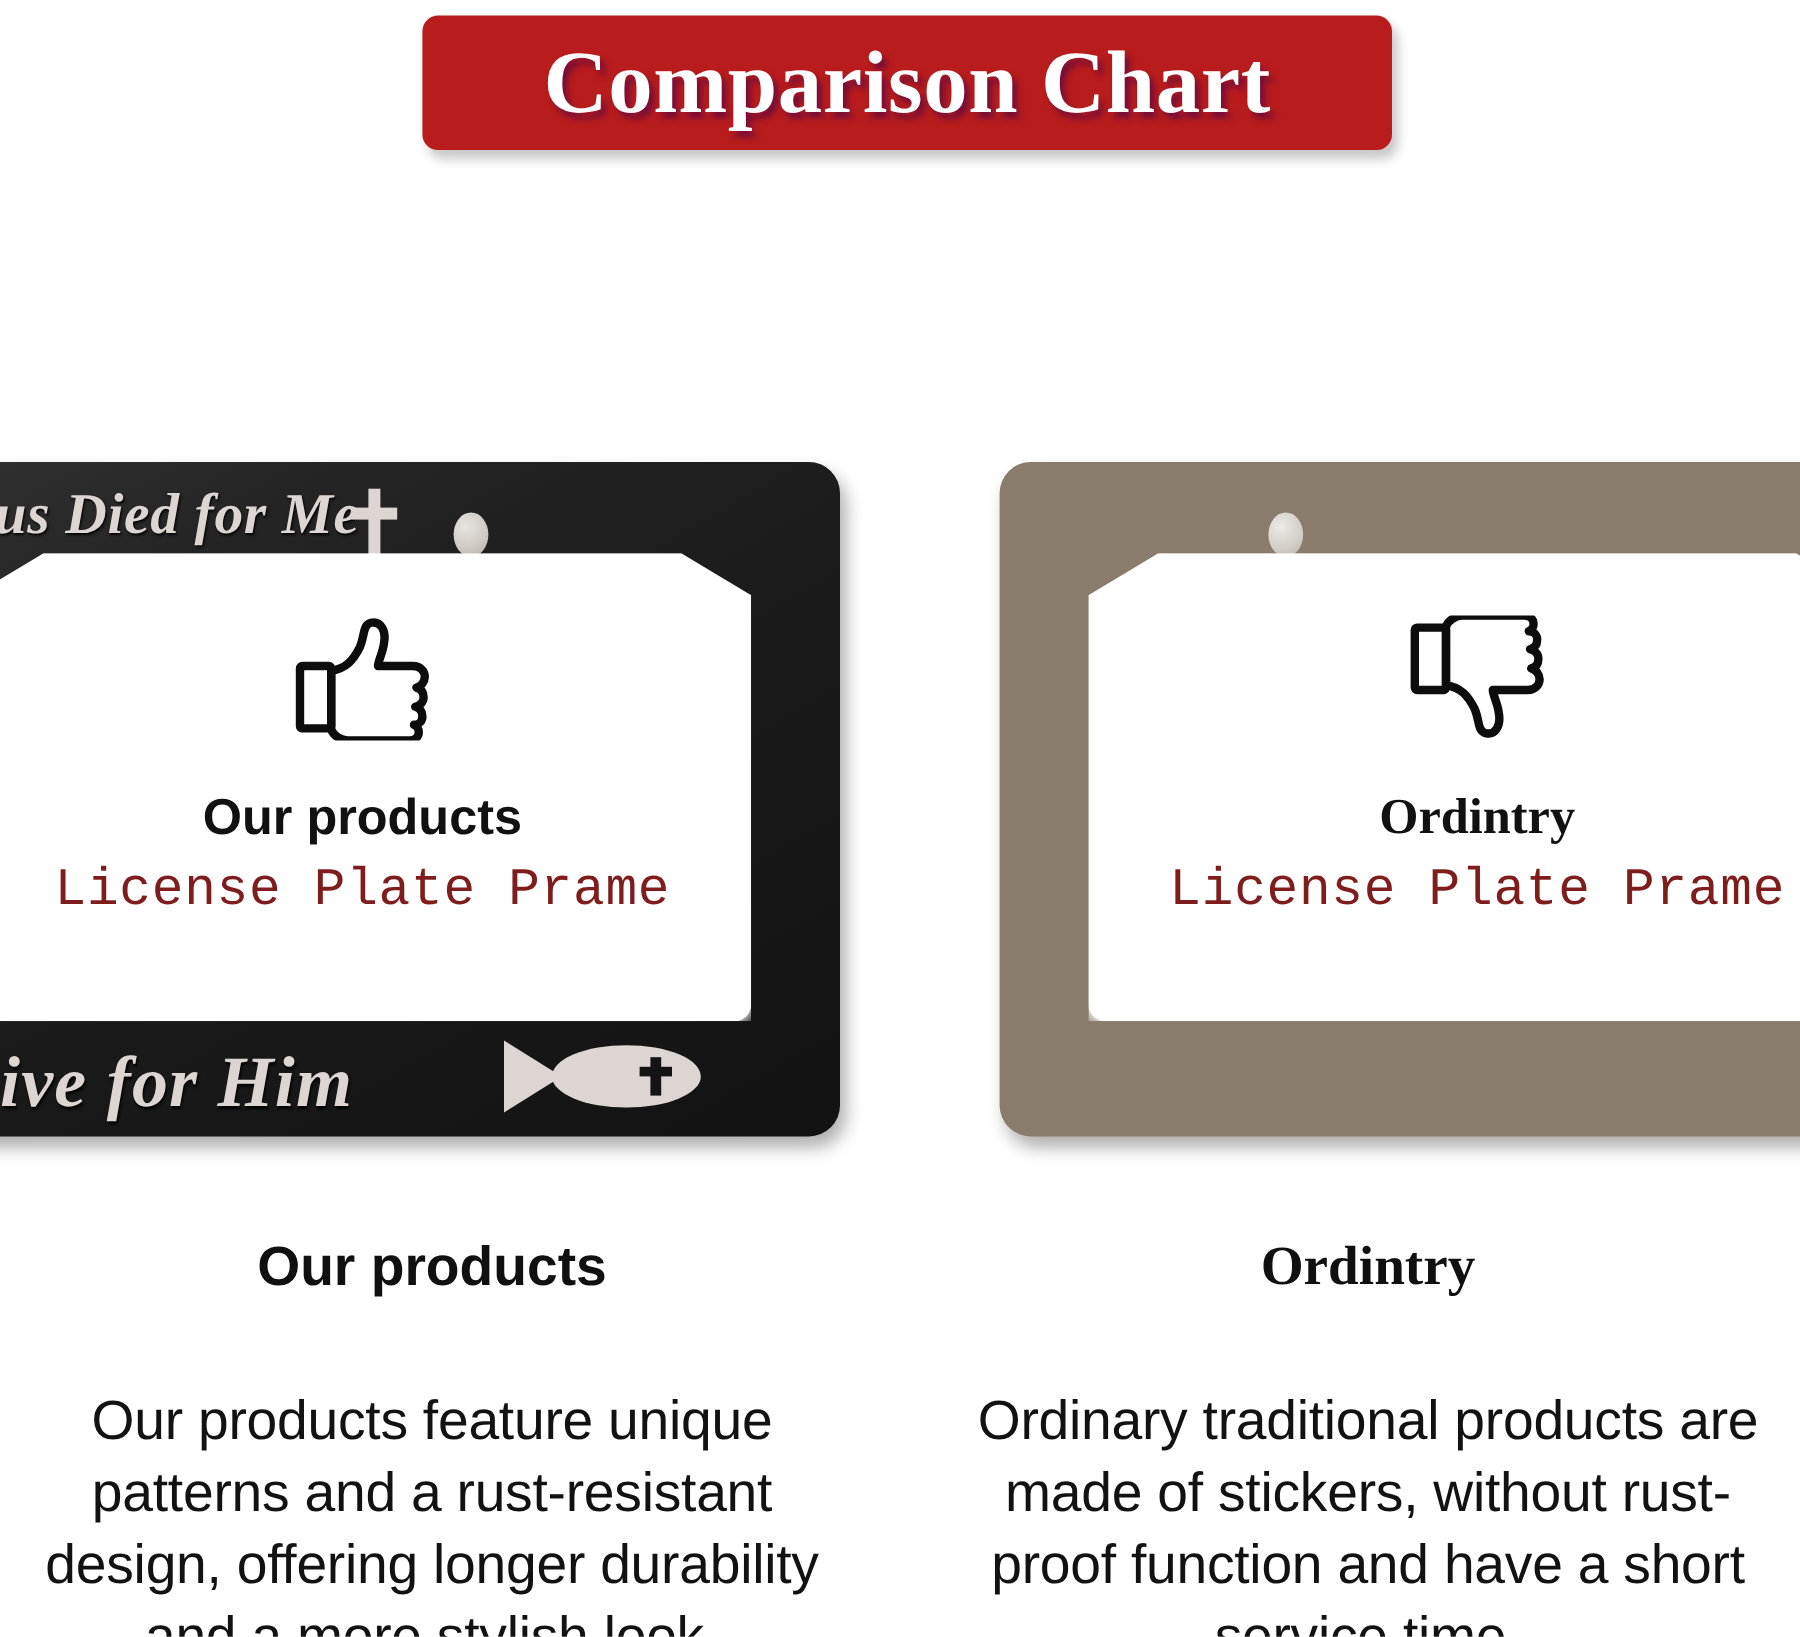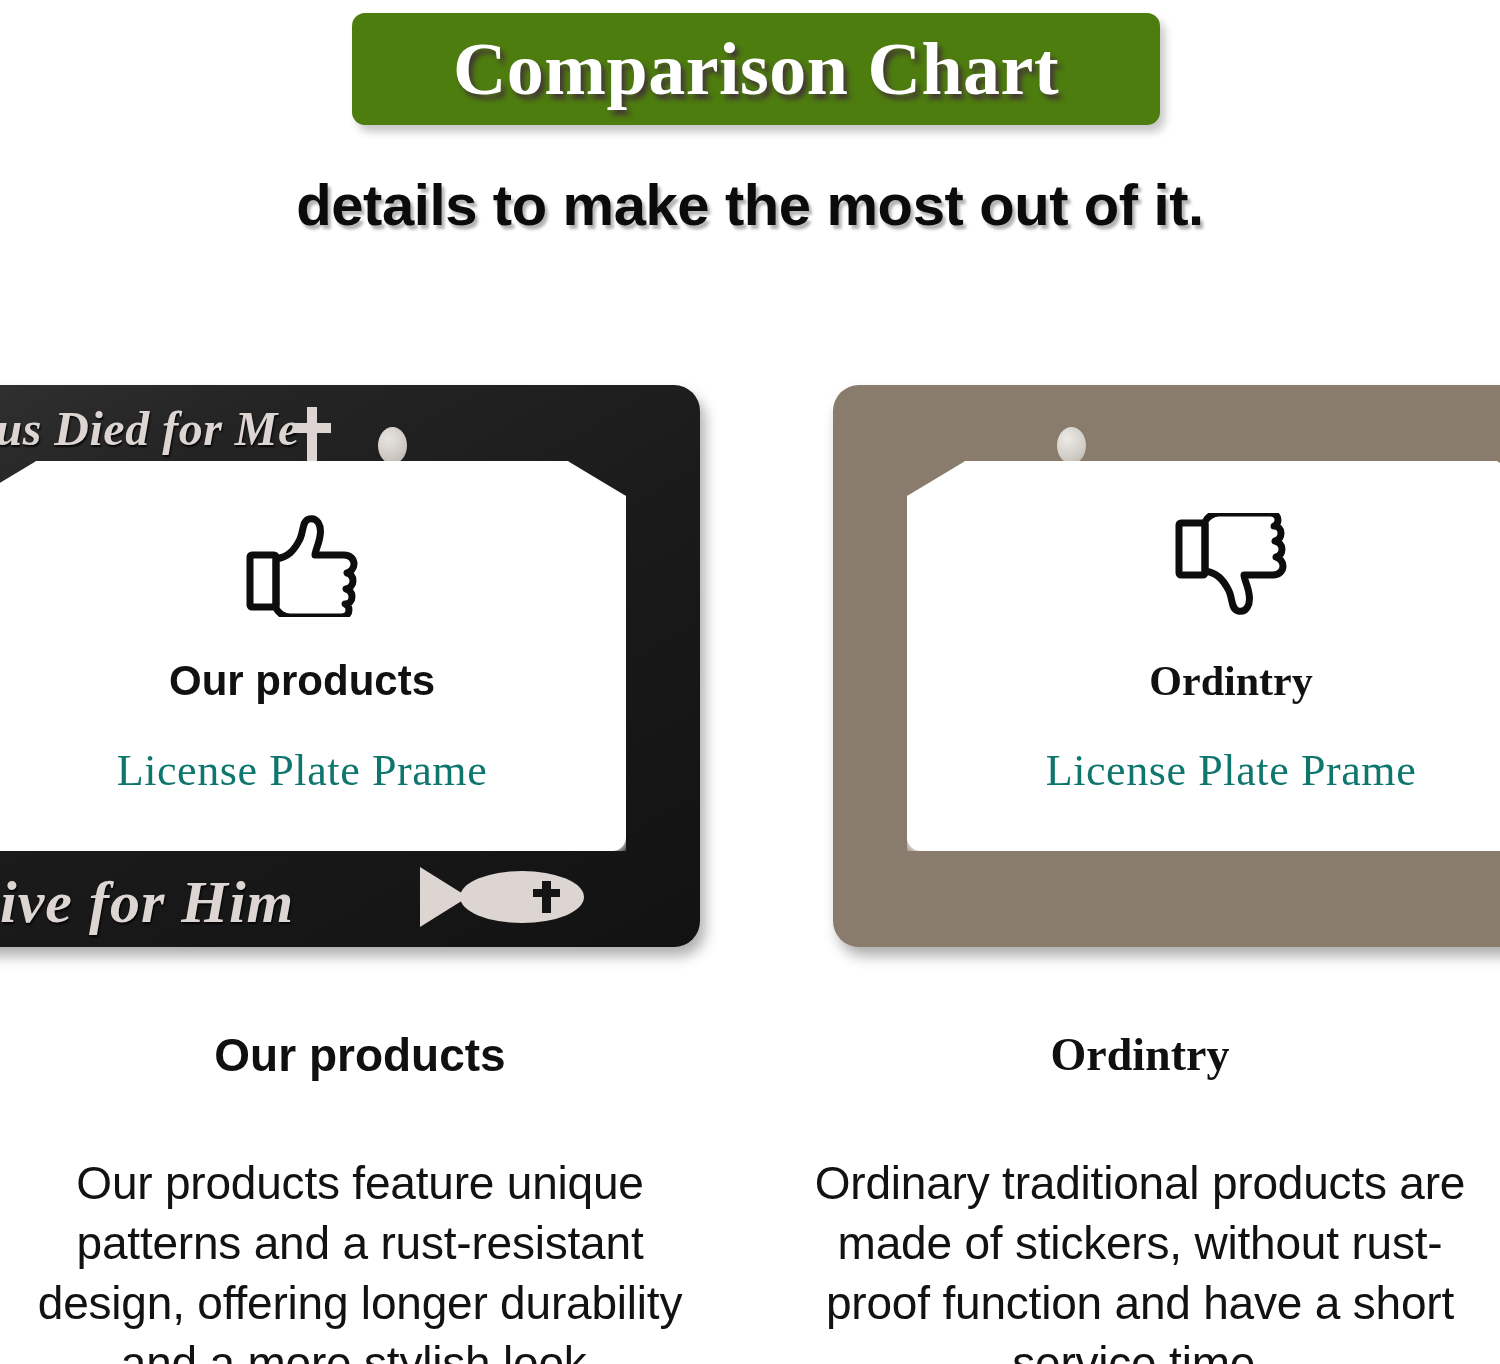--- a/index.html
+++ b/index.html
@@ -7,21 +7,21 @@
   body {
     background:#ffffff;
     font-family:"Liberation Sans", sans-serif;
     overflow:hidden;
     position:relative;
   }
 
   
   #title-banner{
     position:absolute; left:352px; top:13px; width:808px; height:112px;
-    background:#4d7c0f;
+    background:#b91c1c;
     border-radius:13px;
     display:flex; align-items:center; justify-content:center;
     box-shadow:5px 7px 9px rgba(0,0,0,.22);
   }
   #title-banner .title-text{
     font-family:"Liberation Serif", serif;
     font-weight:bold;
     font-size:74px;
     color:#ffffff;
     letter-spacing:.5px;
@@ -135,25 +135,25 @@
   .thumb-icon{ width:116px; height:104px; }
   .brand-label{
     margin-top:40px;
     font-size:42px;
     color:#111;
     white-space:nowrap;
   }
   .brand-label.sans{ font-family:"Liberation Sans",sans-serif; font-weight:bold; }
   .brand-label.serif{ font-family:"Liberation Serif",serif; font-weight:bold; }
   .prod-label{
-    margin-top:40px;
-    font-family:Liberation Serif, serif;
+    margin-top:12px;
+    font-family:Liberation Mono, monospace;
     font-weight:300;
     font-size:44px;
-    color:#0f766e;
+    color:#7f1d1d;
     letter-spacing:.6px;
     white-space:nowrap;
   }
 
   
   .col{ position:absolute; top:1030px; width:700px; text-align:center; }
   #col-left { left:10px; }
   #col-right{ left:790px; }
 
   .col-heading{
@@ -173,21 +173,20 @@
   }
 </style>
 </head>
 <body>
 
 <div id="title-banner">
   <span class="title-text">Comparison Chart</span>
 </div>
 
 <div id="subtitle">
-  <span class="ln">details to make the most out of it.</span>
 </div>
 
 <div id="frame-left-wrap" class="frame-wrap">
   <div id="frame-left" class="plate-frame">
     <div class="frame-body"></div>
 
     <span class="frame-top-text">Jesus Died for Me</span>
 
     <svg class="cross-icon" viewBox="0 0 46 62">
       <rect x="18" y="0" width="10" height="62" fill="#ddd5d2"></rect>

